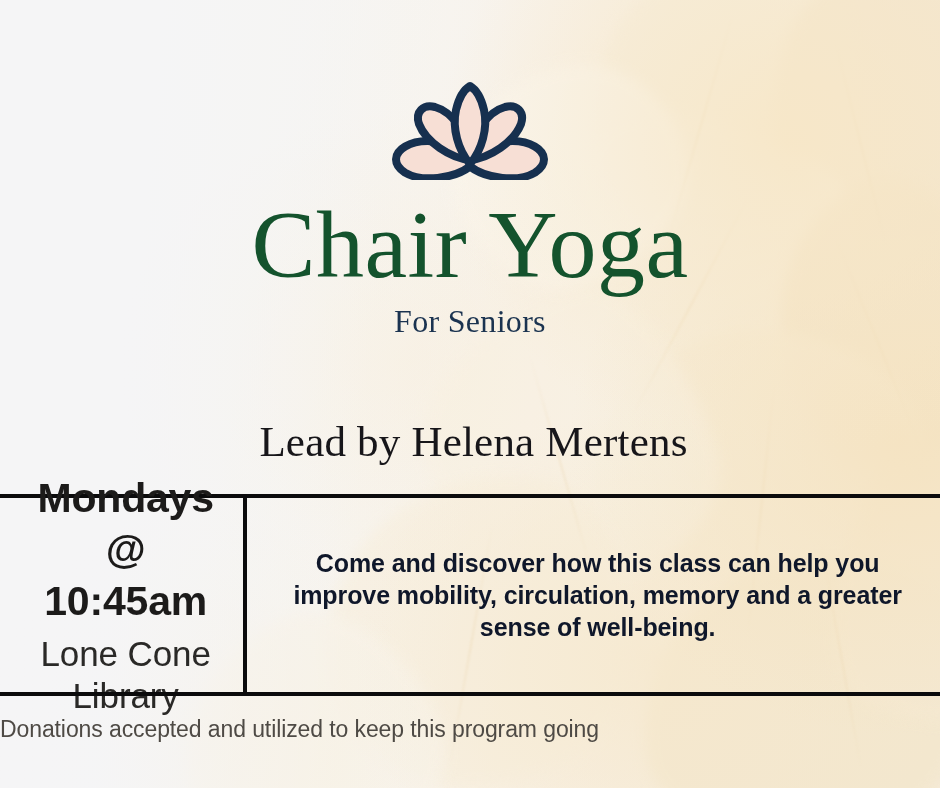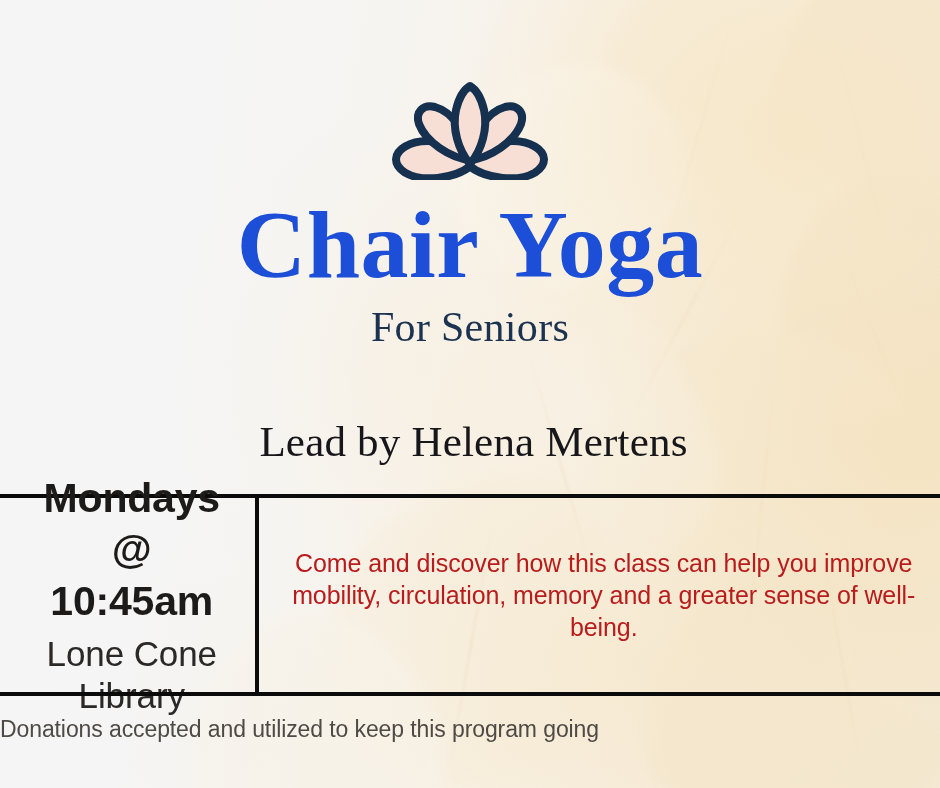--- a/index.html
+++ b/index.html
@@ -86,28 +86,28 @@
     top: 196px;
     left: 0;
     right: 0;
     z-index: 4;
     text-align: center;
   }
   .title-main {
     font-family: "Liberation Serif", "DejaVu Serif", serif;
     font-size: 96px;
     line-height: 1.02;
-    color: #1d4ed8;
+    color: #14532d;
     letter-spacing: 0.5px;
     margin: 0;
-    font-weight: 700;
+    font-weight: 400;
   }
   .title-sub {
     font-family: "Liberation Serif", "DejaVu Serif", serif;
-    font-size: 42px;
+    font-size: 32px;
     line-height: 1.1;
     color: #1b3350;
     margin: 10px 0 0 0;
     font-weight: 400;
     letter-spacing: 0.3px;
   }
   .instructor {
     position: absolute;
     top: 418px;
     left: 0;
@@ -179,22 +179,22 @@
     font-size: 35px;
     font-weight: 400;
     color: #2a2927;
     line-height: 1.2;
     text-align: center;
     margin: 6px 0 0 0;
     letter-spacing: -0.1px;
   }
   .blurb {
     font-size: 25px;
-    font-weight: 400;
-    color: #b91c1c;
+    font-weight: 700;
+    color: #0f172a;
     line-height: 1.28;
     text-align: center;
     margin: 0;
     letter-spacing: -0.1px;
   }
 
   .footnote {
     position: absolute;
     top: 716px;
     left: 0;

